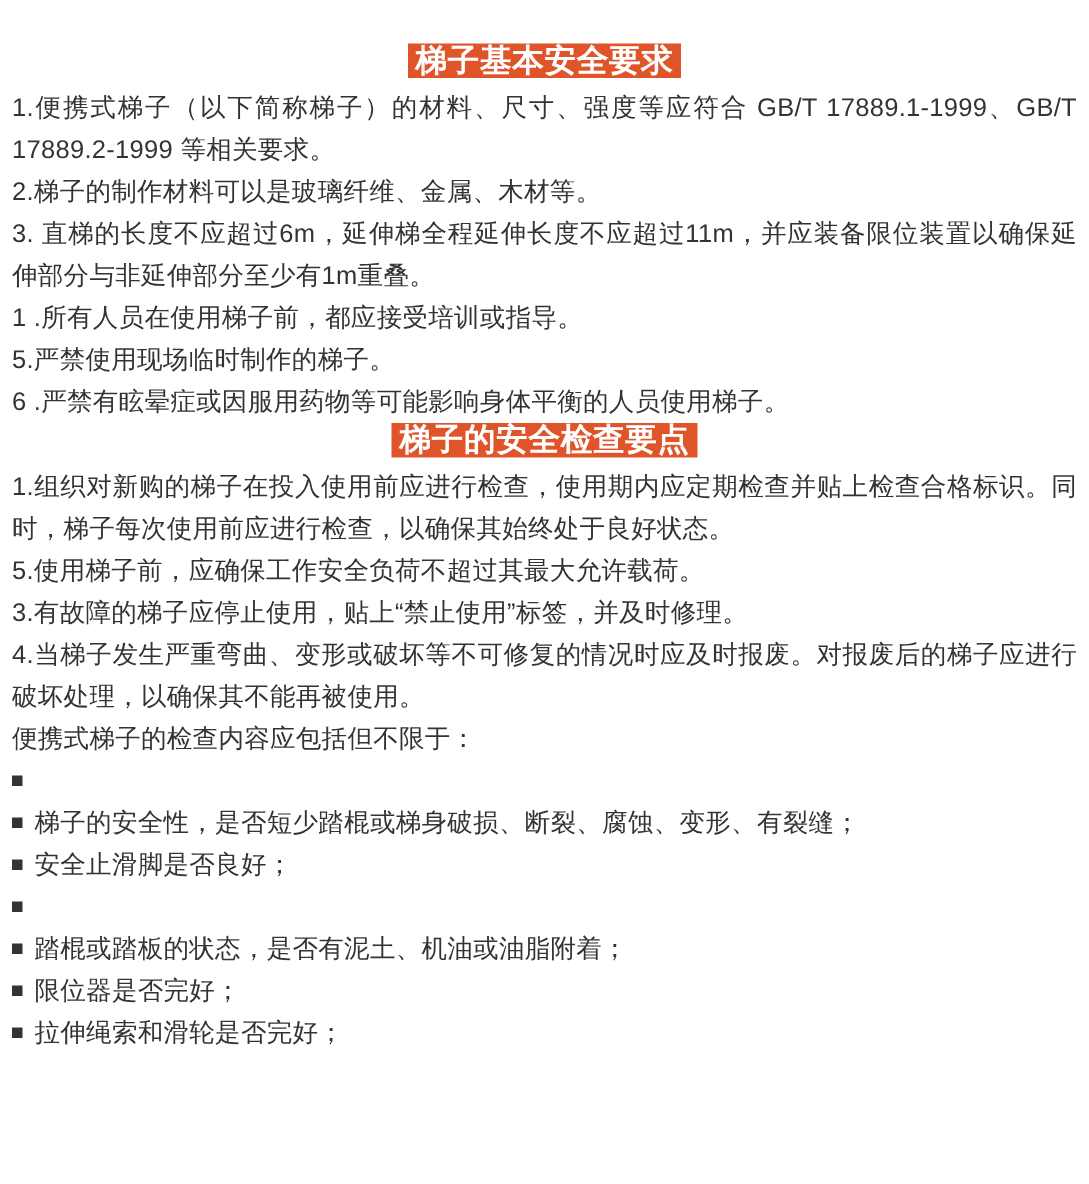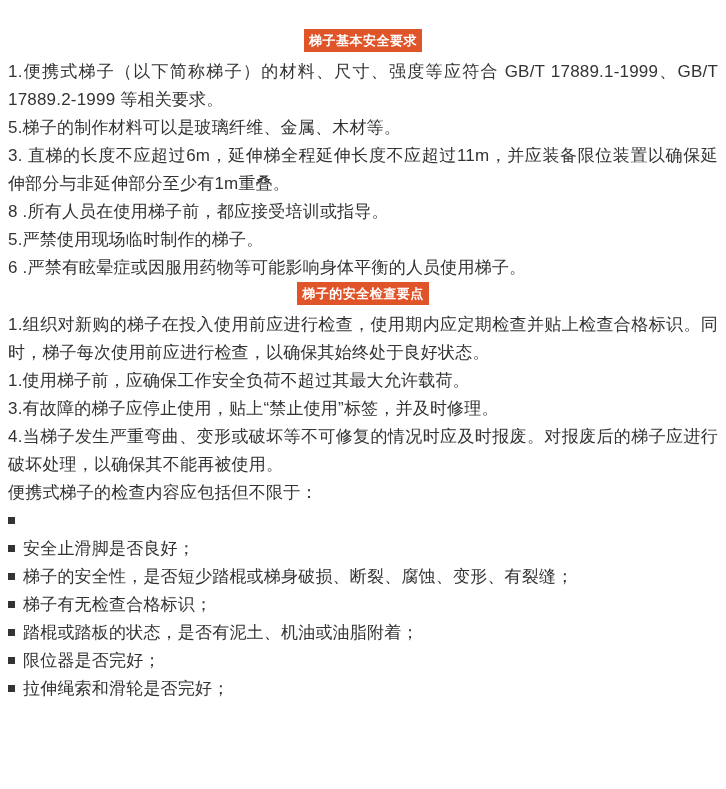--- a/index.html
+++ b/index.html
@@ -12,21 +12,21 @@
     font-family: "Liberation Sans", "DejaVu Sans", sans-serif;
     color: var(--ink);
   }
   .doc { padding: 29px 8px 0 8px; }
   .h-wrap { text-align: center; margin: 0 0 6px 0; }
   .h-wrap.second { }
   .h-badge {
     display: inline-block;
     background: var(--accent);
     color: var(--header-ink);
-    font-size: 13px;
+    font-size: 21px;
     font-weight: bold;
     line-height: 23px;
     padding: 0 5px;
     letter-spacing: 0.5px;
   }
   p.para {
     margin: 0;
     font-size: 17px;
     line-height: 28px;
     text-align: justify;
@@ -51,41 +51,41 @@
 </head>
 <body style="background: rgb(255, 255, 255);">
 
 <div class="doc">
 
   <section>
     <div class="h-wrap">
       <span class="h-badge">梯子基本安全要求</span>
     </div>
     <p class="para">1.便携式梯子（以下简称梯子）的材料、尺寸、强度等应符合 GB/T 17889.1-1999、GB/T 17889.2-1999 等相关要求。</p>
-    <p class="para">5.梯子的制作材料可以是玻璃纤维、金属、木材等。</p>
+    <p class="para">2.梯子的制作材料可以是玻璃纤维、金属、木材等。</p>
     <p class="para">3. 直梯的长度不应超过6m，延伸梯全程延伸长度不应超过11m，并应装备限位装置以确保延伸部分与非延伸部分至少有1m重叠。</p>
-    <p class="para">8 .所有人员在使用梯子前，都应接受培训或指导。</p>
+    <p class="para">1 .所有人员在使用梯子前，都应接受培训或指导。</p>
     <p class="para">5.严禁使用现场临时制作的梯子。</p>
     <p class="para">6 .严禁有眩晕症或因服用药物等可能影响身体平衡的人员使用梯子。</p>
   </section>
 
   <section>
     <div class="h-wrap second">
       <span class="h-badge">梯子的安全检查要点</span>
     </div>
     <p class="para">1.组织对新购的梯子在投入使用前应进行检查，使用期内应定期检查并贴上检查合格标识。同时，梯子每次使用前应进行检查，以确保其始终处于良好状态。</p>
-    <p class="para">1.使用梯子前，应确保工作安全负荷不超过其最大允许载荷。</p>
+    <p class="para">5.使用梯子前，应确保工作安全负荷不超过其最大允许载荷。</p>
     <p class="para">3.有故障的梯子应停止使用，贴上“禁止使用”标签，并及时修理。</p>
     <p class="para">4.当梯子发生严重弯曲、变形或破坏等不可修复的情况时应及时报废。对报废后的梯子应进行破坏处理，以确保其不能再被使用。</p>
     <p class="para">便携式梯子的检查内容应包括但不限于：</p>
 
     <ul class="checks">
       <li><span class="sq"></span></li>
+      <li><span class="sq"></span><span>梯子的安全性，是否短少踏棍或梯身破损、断裂、腐蚀、变形、有裂缝；</span></li>
       <li><span class="sq"></span><span>安全止滑脚是否良好；</span></li>
-      <li><span class="sq"></span><span>梯子的安全性，是否短少踏棍或梯身破损、断裂、腐蚀、变形、有裂缝；</span></li>
-      <li><span class="sq"></span><span>梯子有无检查合格标识；</span></li>
+      <li><span class="sq"></span></li>
       <li><span class="sq"></span><span>踏棍或踏板的状态，是否有泥土、机油或油脂附着；</span></li>
       <li><span class="sq"></span><span>限位器是否完好；</span></li>
       <li><span class="sq"></span><span>拉伸绳索和滑轮是否完好；</span></li>
     </ul>
   </section>
 
 </div>
 
 </body></html>

